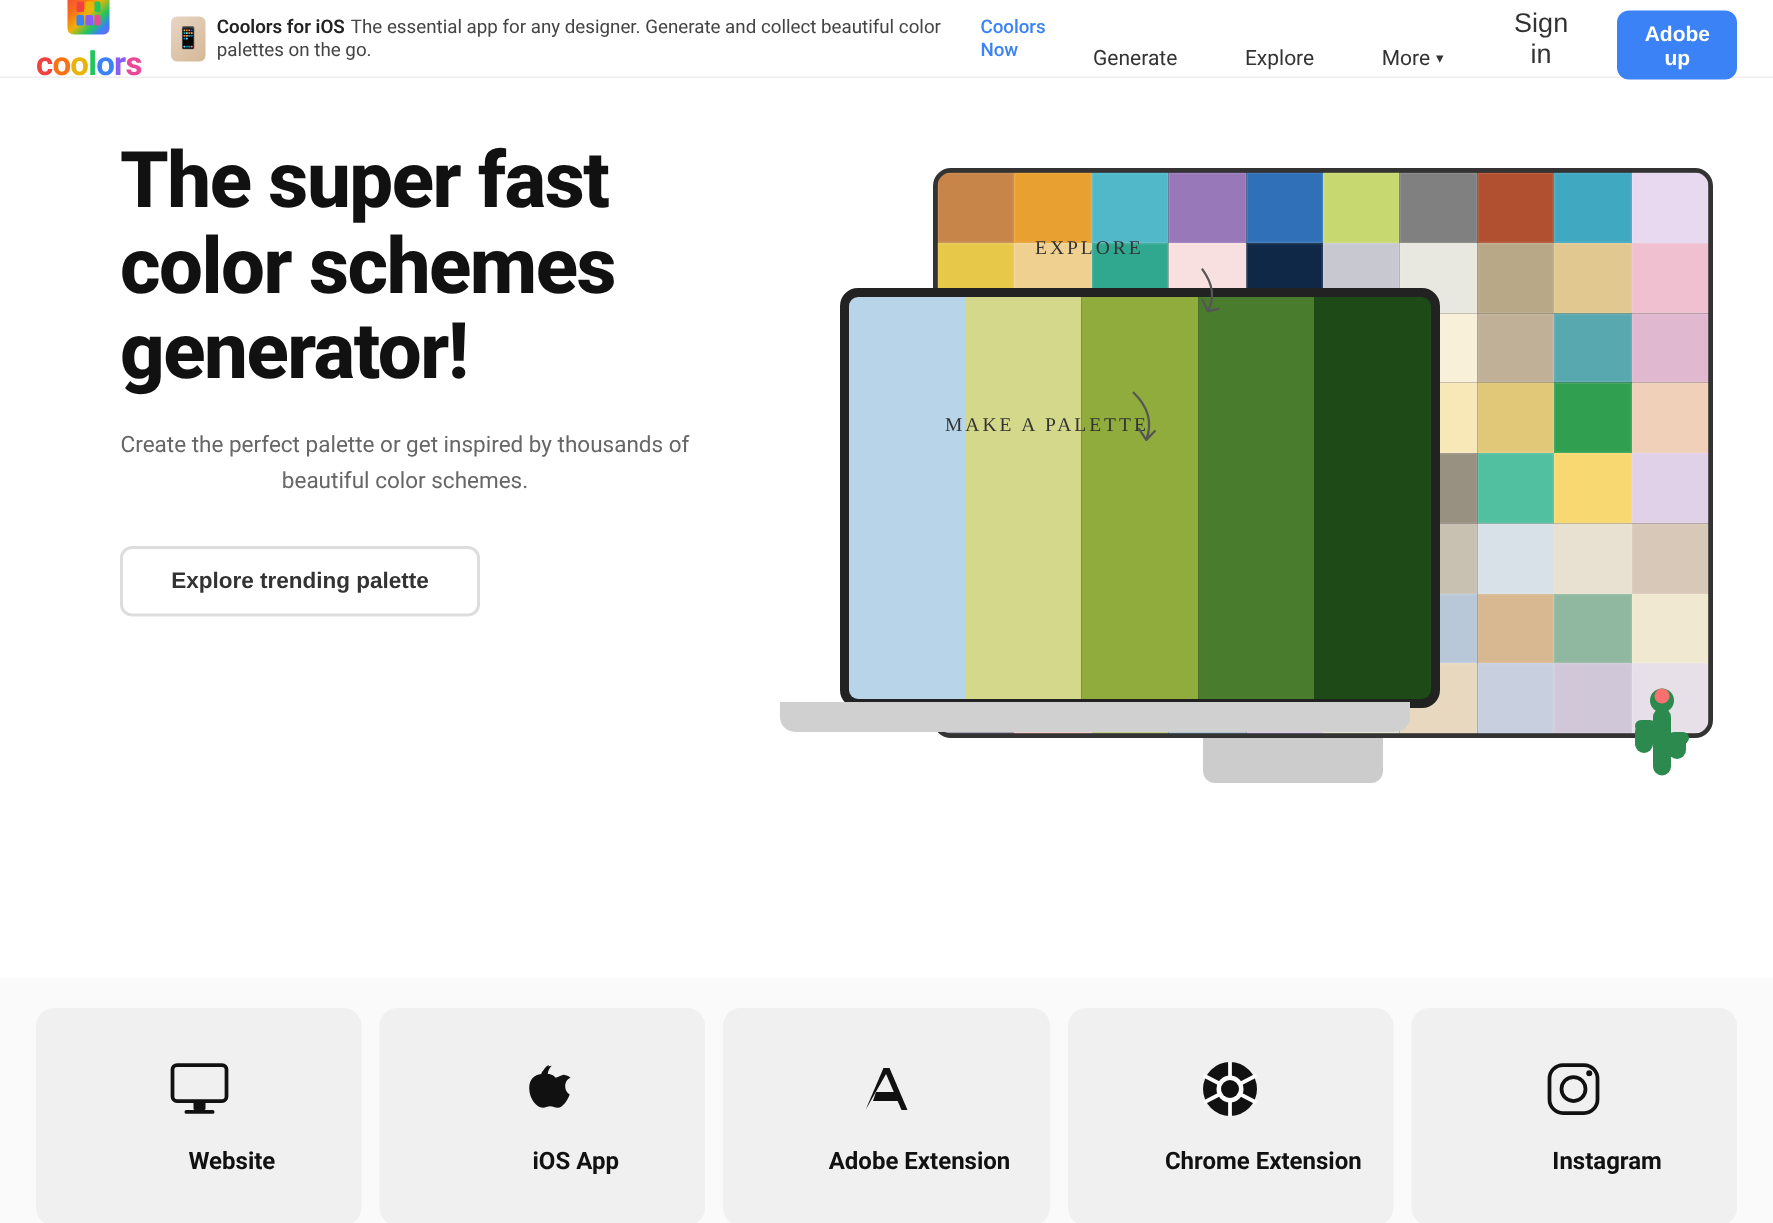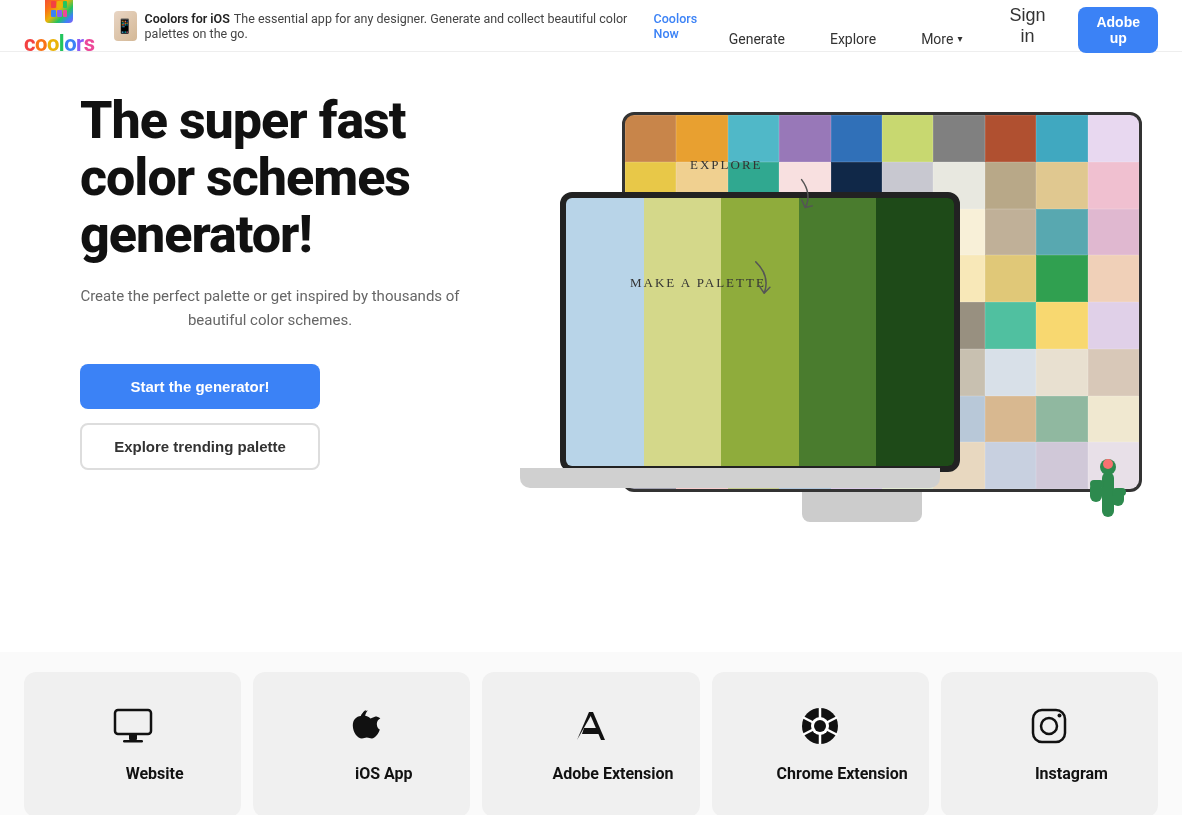--- a/index.html
+++ b/index.html
@@ -367,21 +367,20 @@
       </a>
     <button class="btn-signin">Sign in</button>
     <button class="btn-signup">Adobe up</button>
   </div>
 </nav>
 
 <section class="hero">
   <div class="hero-text">
     <h1 class="hero-title">The super fast color schemes generator!</h1>
     <p class="hero-subtitle">Create the perfect palette or get inspired by thousands of beautiful color schemes.</p>
-    <button class="btn-primary">Start the generator!</button>
     <button class="btn-secondary">Explore trending palette</button>
   </div>
 
   <div class="hero-visual">
 
     <div class="label-explore">EXPLORE</div>
     <div class="arrow-explore">
       <svg width="30" height="40" viewBox="0 0 30 40" fill="none">
         <path d="M5 5 Q20 15 18 30 M18 30 L12 24 M18 30 L24 26" stroke="#555" stroke-width="1.5" fill="none" stroke-linecap="round"></path>
       </svg>

